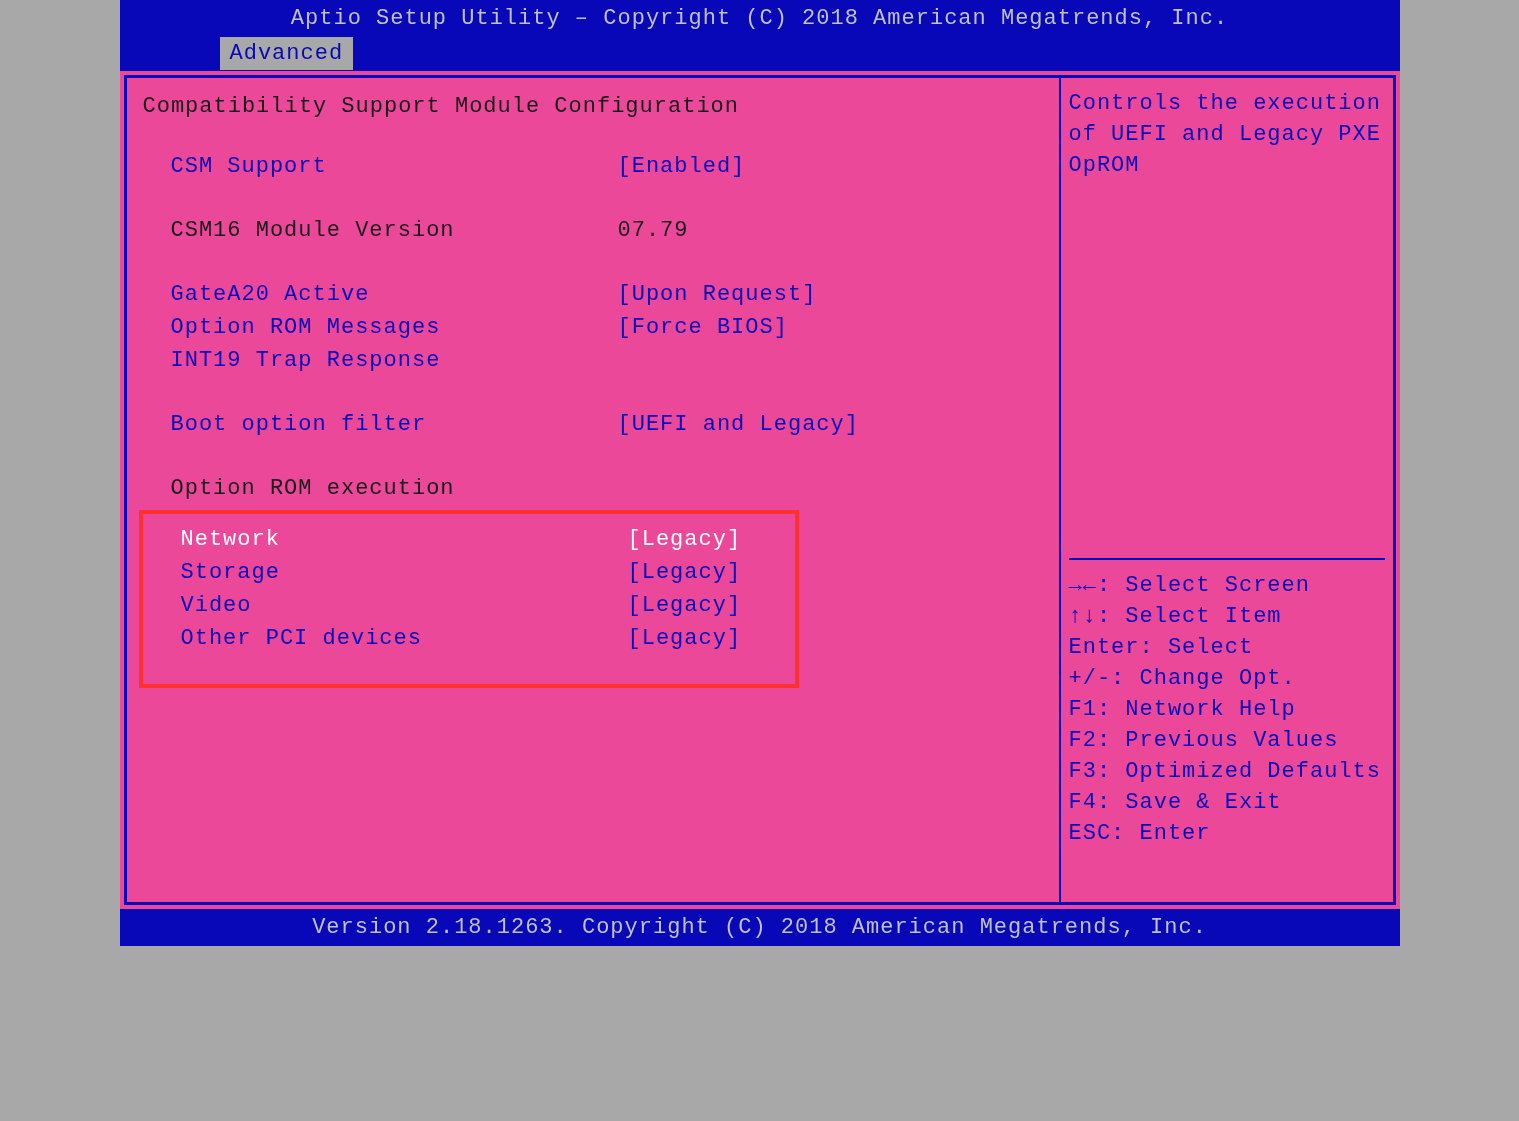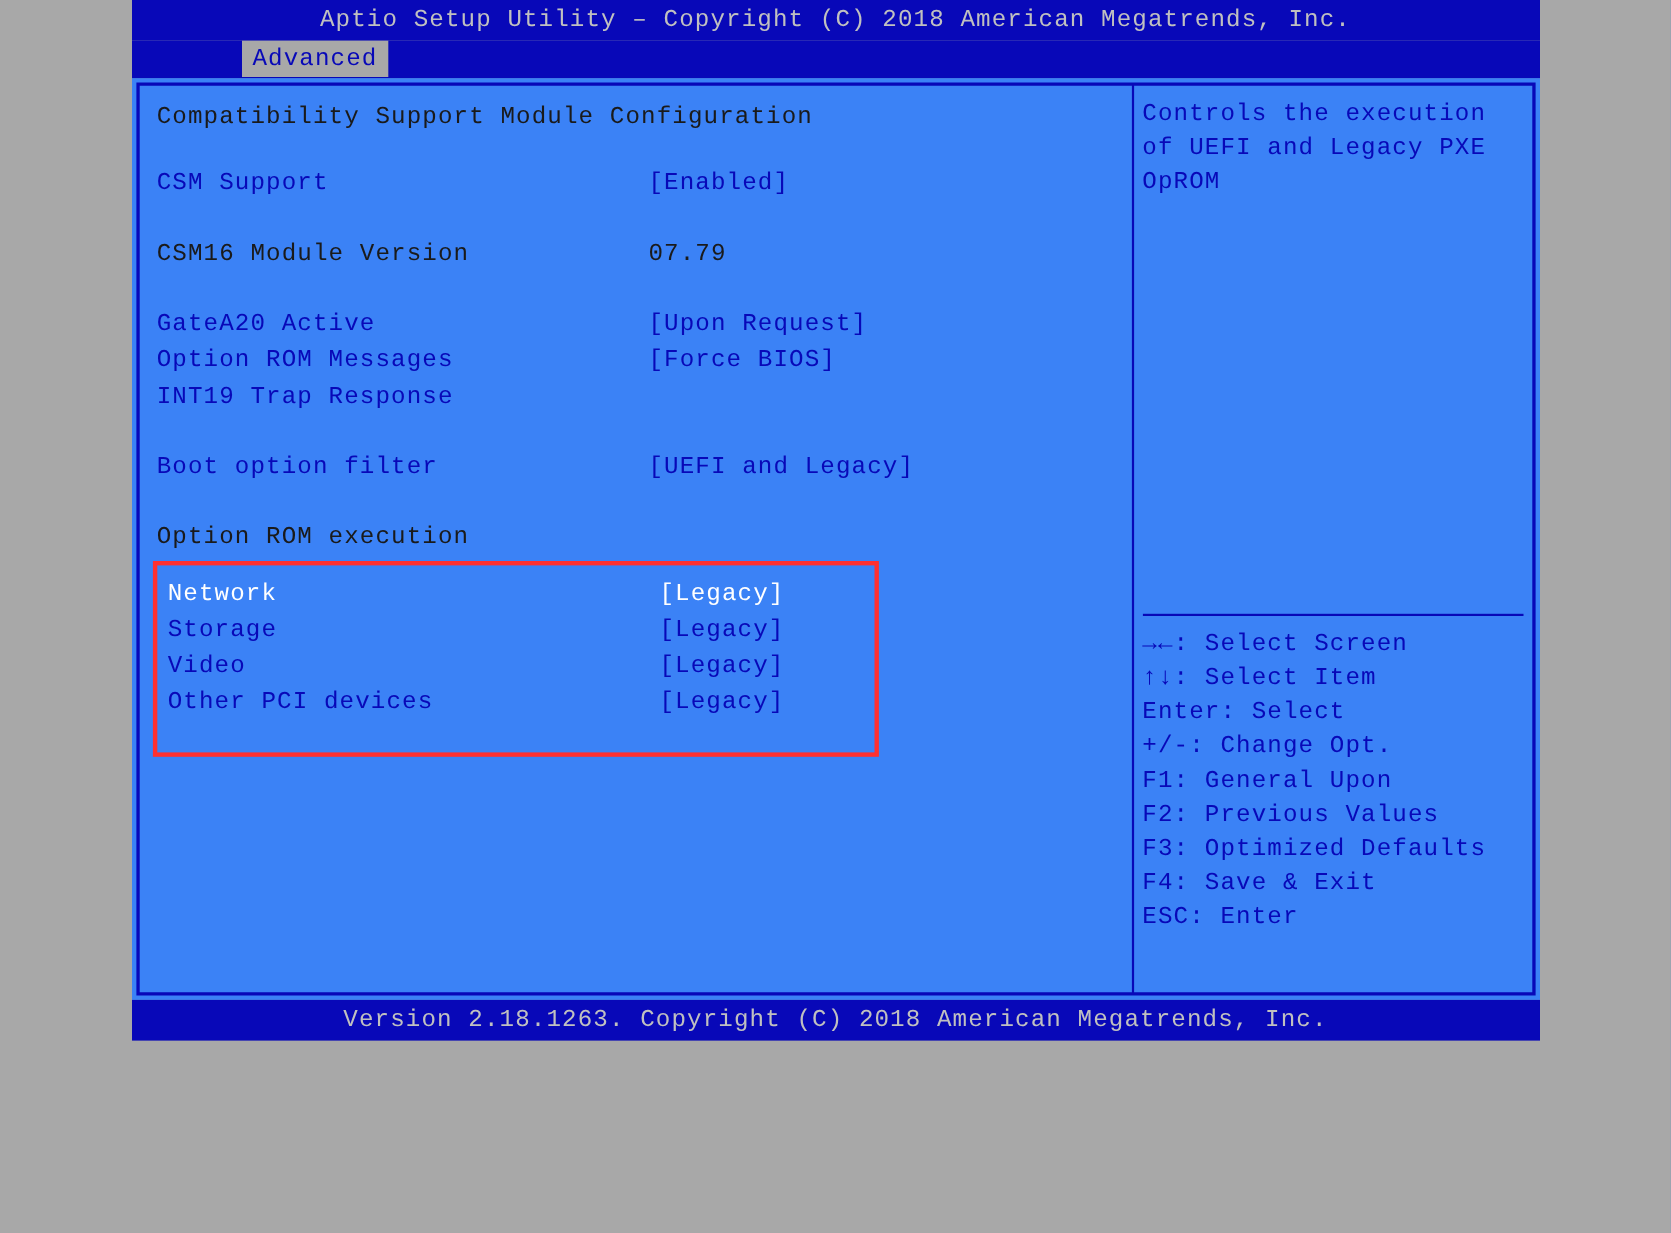--- a/index.html
+++ b/index.html
@@ -40,46 +40,47 @@
       left: 100px;
       top: 0;
       background: #a8a8a8;
       color: #0808b8;
       padding: 4px 10px;
       font-weight: normal;
     }
     .main-container {
       display: flex;
       padding: 4px;
-      background: #3b82f6;
+      background: #ec4899;
       height: 838px;
     }
     .main-panel {
       flex: 1;
       border: 3px solid #0808b8;
       border-right: 1.5px solid #0808b8;
       padding: 16px 16px;
       position: relative;
     }
     .help-panel {
-      width: 366px;
+      width: 336px;
       border: 3px solid #0808b8;
       border-left: 1.5px solid #0808b8;
       padding: 10px 8px;
       color: #0808b8;
       position: relative;
     }
     .section-title {
       color: #1a1a1a;
       margin-bottom: 32px;
     }
     .row {
       display: flex;
       margin-bottom: 2px;
       line-height: 31px;
+      margin-left: 28px;
     }
     .row-spacer {
       height: 31px;
     }
     .label {
       width: 447px;
       flex-shrink: 0;
     }
     .value {
       flex: 1;
@@ -207,21 +208,21 @@
     <div class="help-panel">
       <div class="help-top">Controls the execution of UEFI and Legacy PXE OpROM</div>
 
       <div class="help-divider"></div>
 
       <div class="help-shortcuts">
         <div>→←: Select Screen</div>
         <div>↑↓: Select Item</div>
         <div>Enter: Select</div>
         <div>+/-: Change Opt.</div>
-        <div>F1: General Upon</div>
+        <div>F1: Network Help</div>
         <div>F2: Previous Values</div>
         <div>F3: Optimized Defaults</div>
         <div>F4: Save &amp; Exit</div>
         <div>ESC: Enter</div>
       </div>
     </div>
 
   </div>
 
   <div class="footer-bar">

